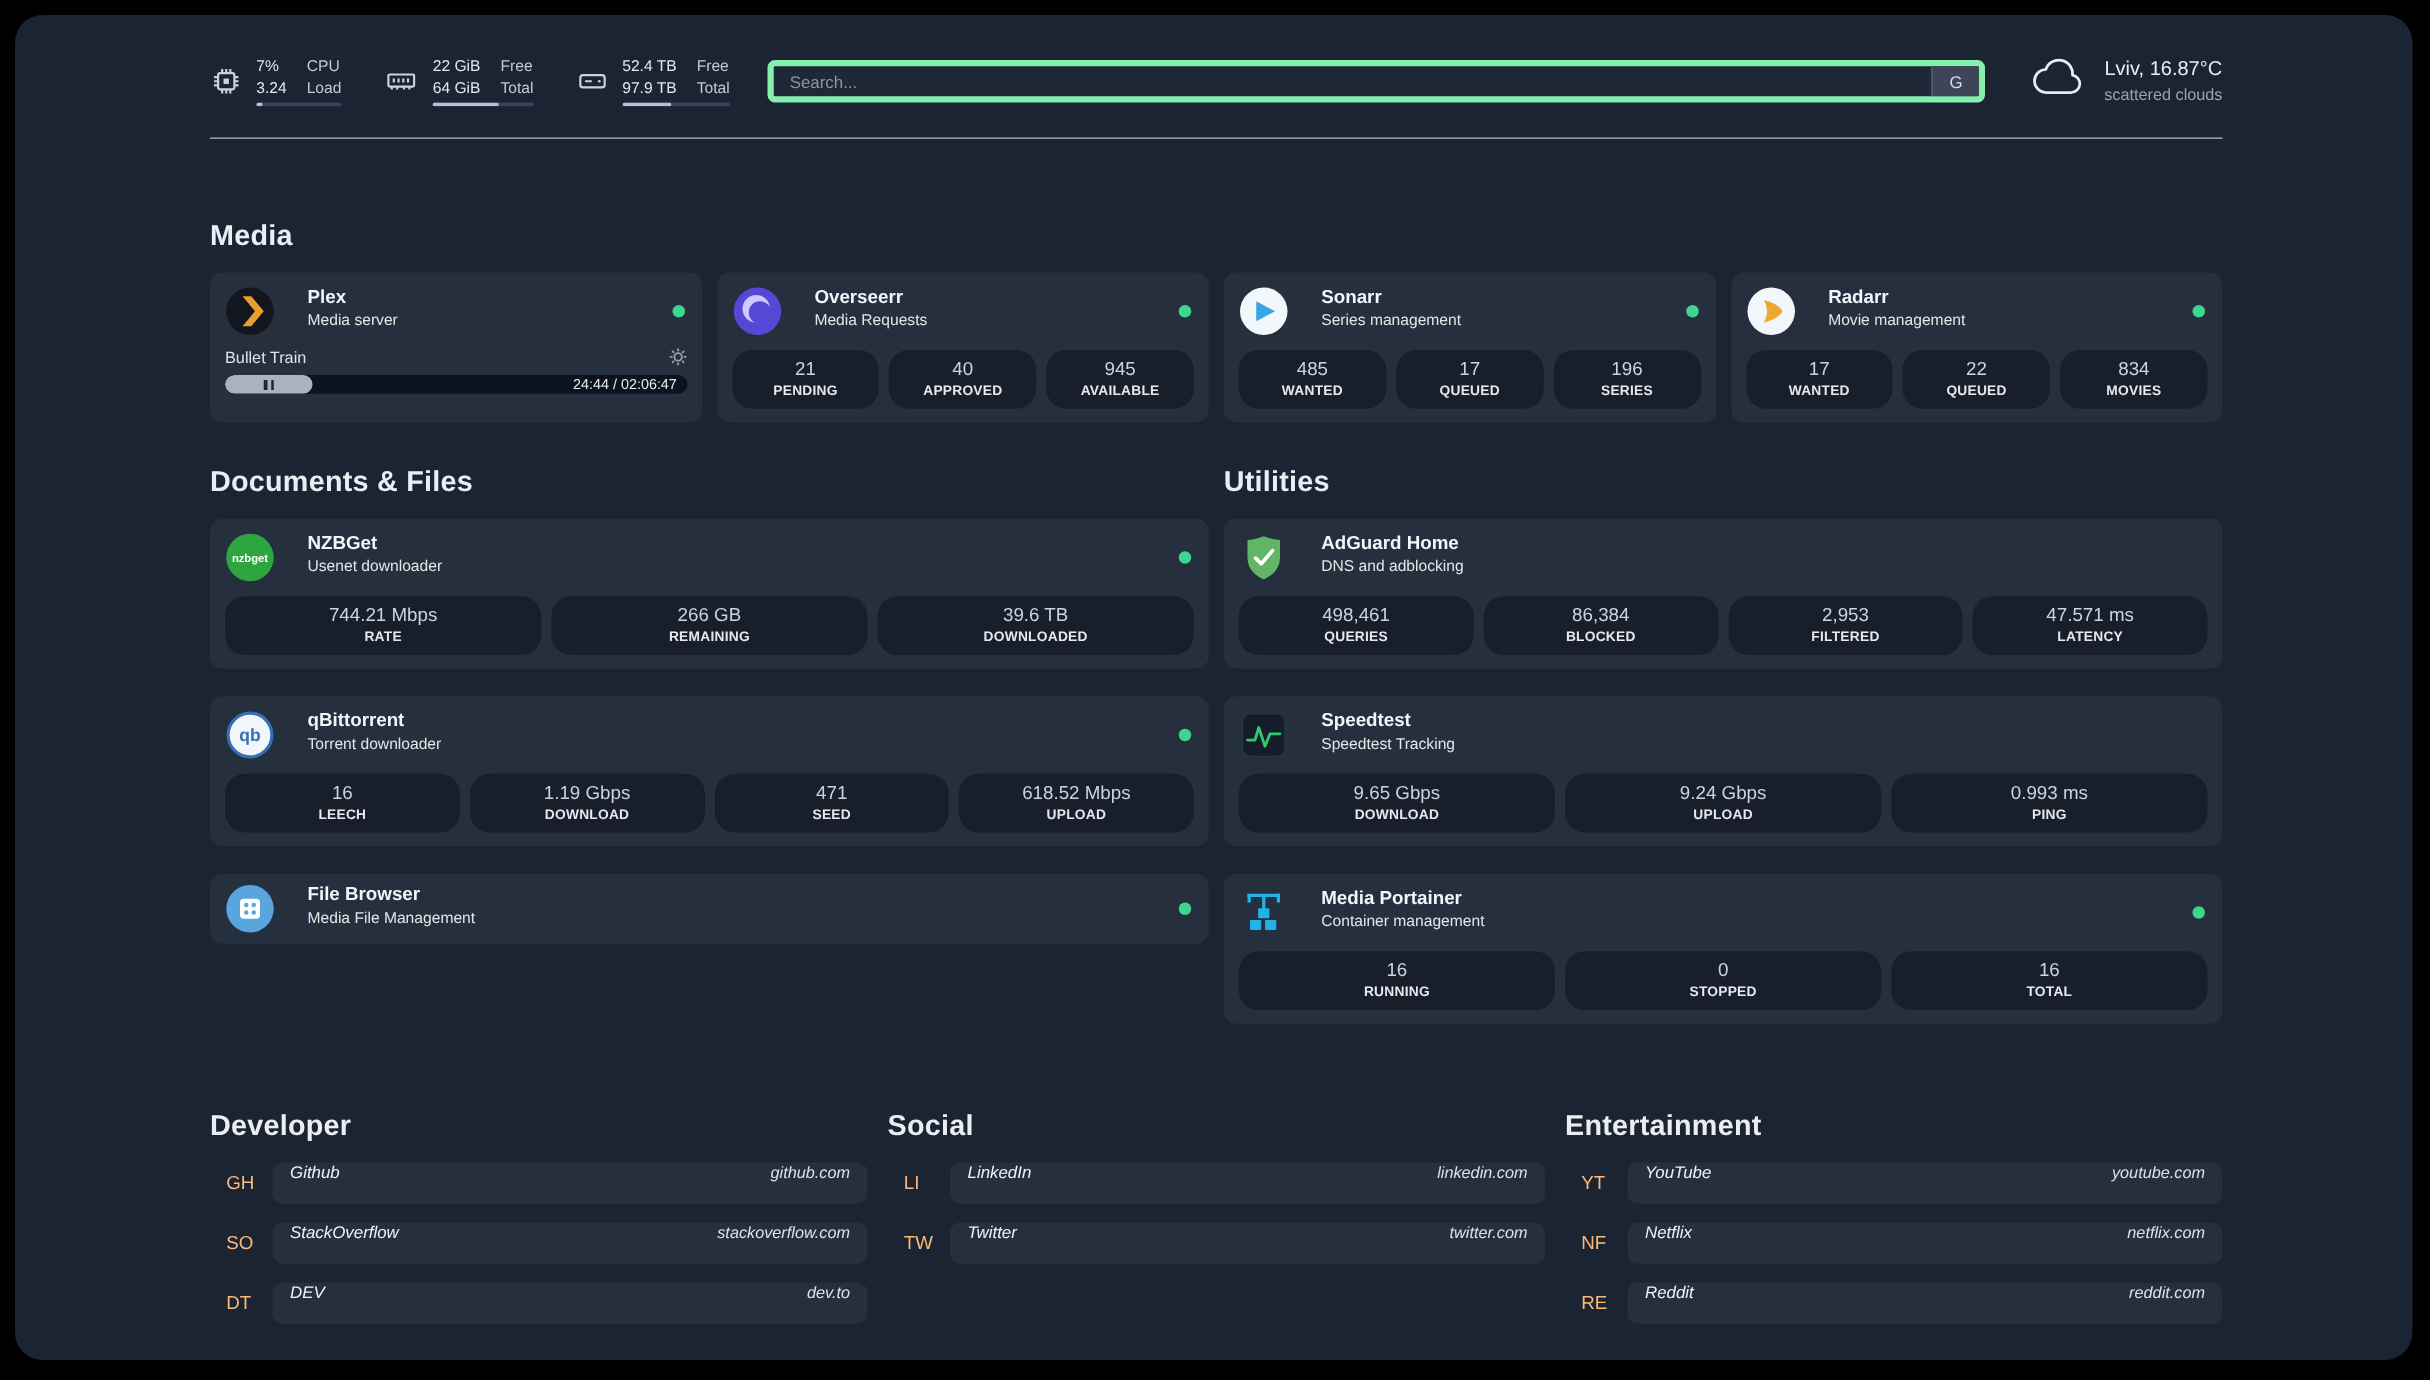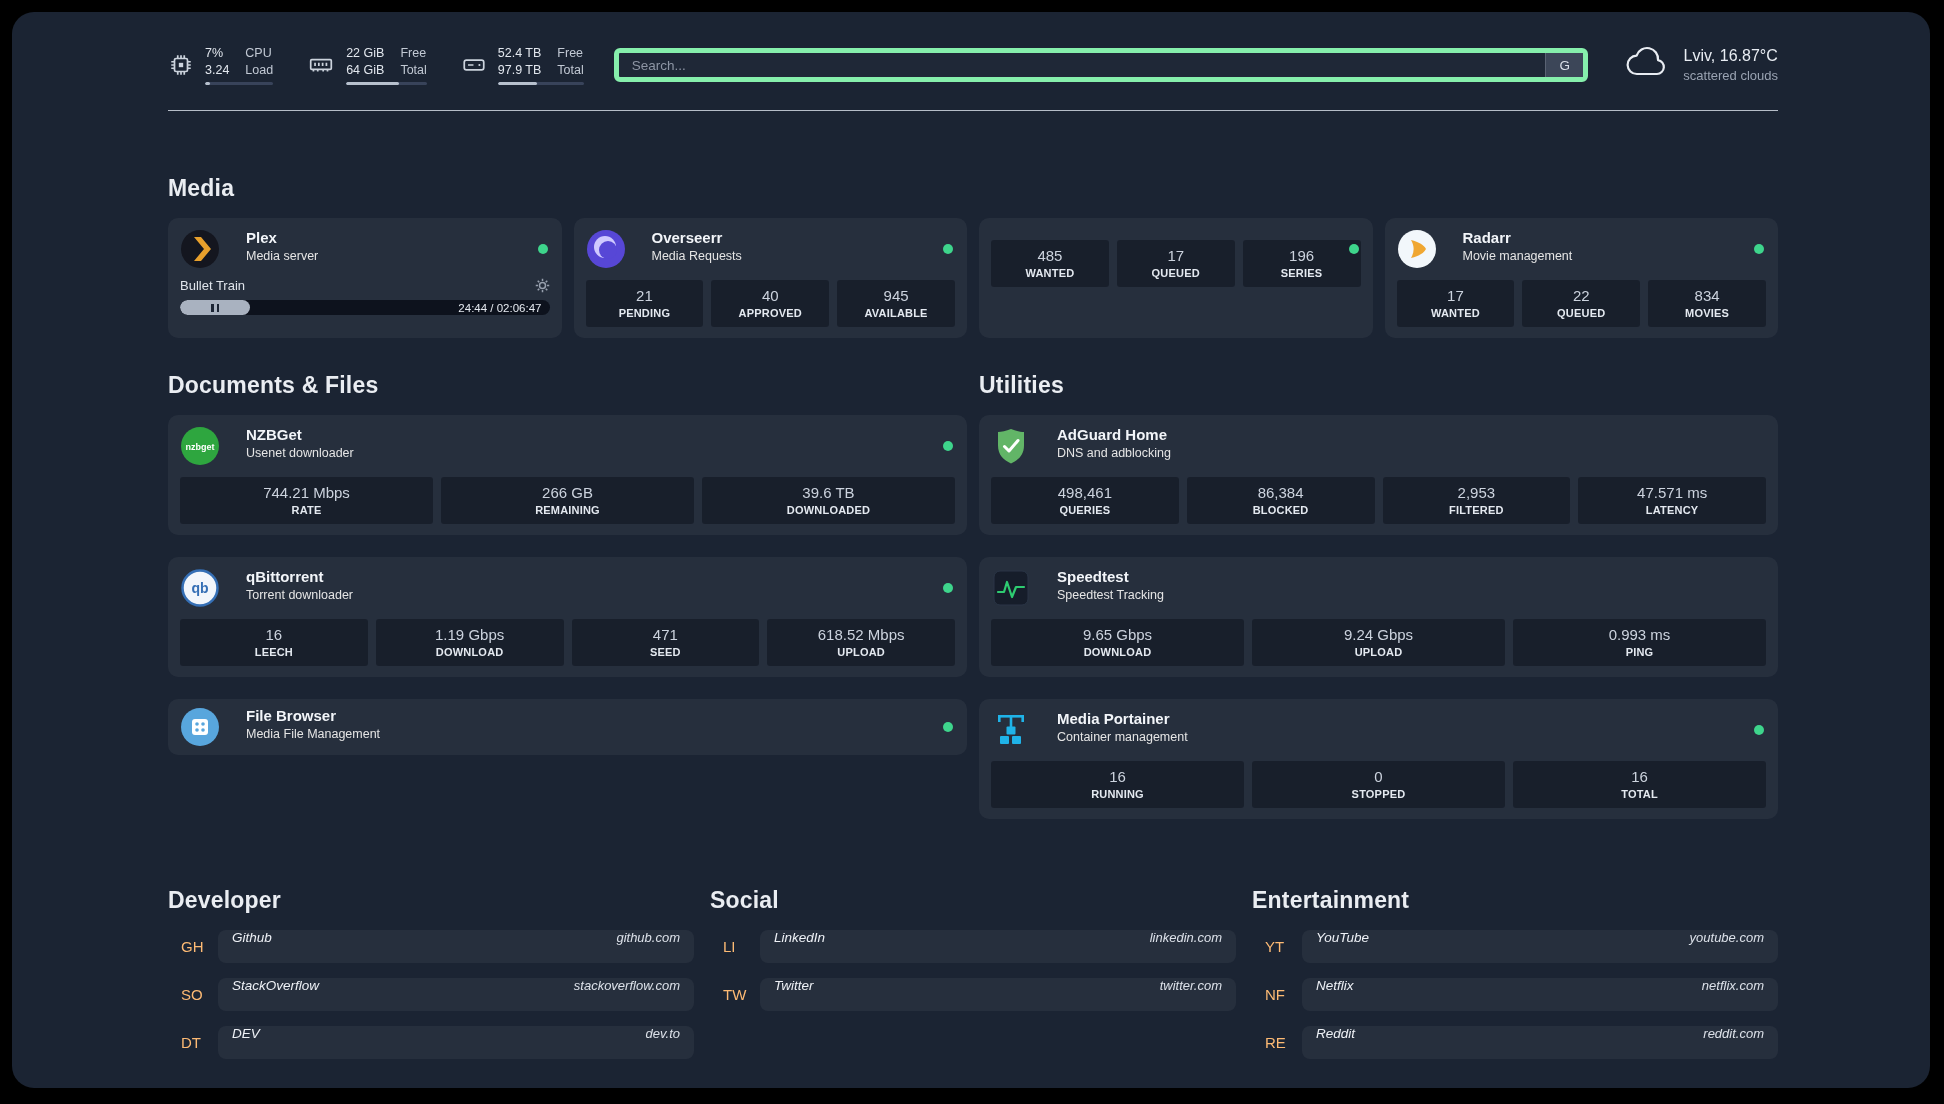--- a/index.html
+++ b/index.html
@@ -55,21 +55,21 @@
   .svc-icon svg { display: block; }
   .svc-name { font-size: 15px; font-weight: 600; color: #f2f5f9; }
   .svc-sub { font-size: 12.5px; color: #e5e5e5; margin-top: 3px; }
   .dot { position: absolute; top: 26px; right: 14px; width: 10px; height: 10px;
     border-radius: 50%; background: #3ed58c; }
   .dot-mid { top: 50%; margin-top: -5px; }
 
   .tiles { display: grid; gap: 8px; margin-top: 11px; }
   .tiles-3 { grid-template-columns: repeat(3, 1fr); }
   .tiles-4 { grid-template-columns: repeat(4, 1fr); }
-  .tile { background: rgba(9, 14, 23, 0.45); border-radius: 3px; text-align: center; padding: 7px 4px 8px; }
+  .tile { background: rgba(9, 14, 23, 0.45); border-radius: 16px; text-align: center; padding: 7px 4px 8px; }
   .tile-value { font-size: 15px; color: #ccd3de; }
   .tile-label { font-size: 11px; font-weight: 700; color: #e4e9f0; margin-top: 3px; letter-spacing: 0.2px; }
 
   
   .player { margin-top: 9px; }
   .player-top { display: flex; align-items: center; justify-content: space-between; }
   .track { font-size: 13px; color: #dfe4eb; }
   .gear { display: inline-flex; cursor: pointer; }
   .player-bar { position: relative; margin-top: 7px; height: 15px; border-radius: 8px;
     background: #0d121d; cursor: pointer; overflow: hidden; }
@@ -262,20 +262,32 @@
             </div>
             <div class="tile">
               <div class="tile-value">945</div>
               <div class="tile-label">AVAILABLE</div>
             </div>
           </div>
         </div>
 
         <div class="card">
           <span class="dot"></span>
+          <div class="card-head">
+            <span class="svc-icon">
+              <svg viewBox="0 0 40 40" width="40" height="40">
+                <circle cx="20" cy="20" r="19" fill="#f2f7fb"></circle>
+                <polygon points="14,12 29,20 14,28" fill="#35a7e2"></polygon>
+              </svg>
+            </span>
+            <div>
+              <div class="svc-name">Sonarr</div>
+              <div class="svc-sub">Series management</div>
+            </div>
+          </div>
           <div class="tiles tiles-3">
             <div class="tile">
               <div class="tile-value">485</div>
               <div class="tile-label">WANTED</div>
             </div>
             <div class="tile">
               <div class="tile-value">17</div>
               <div class="tile-label">QUEUED</div>
             </div>
             <div class="tile">

